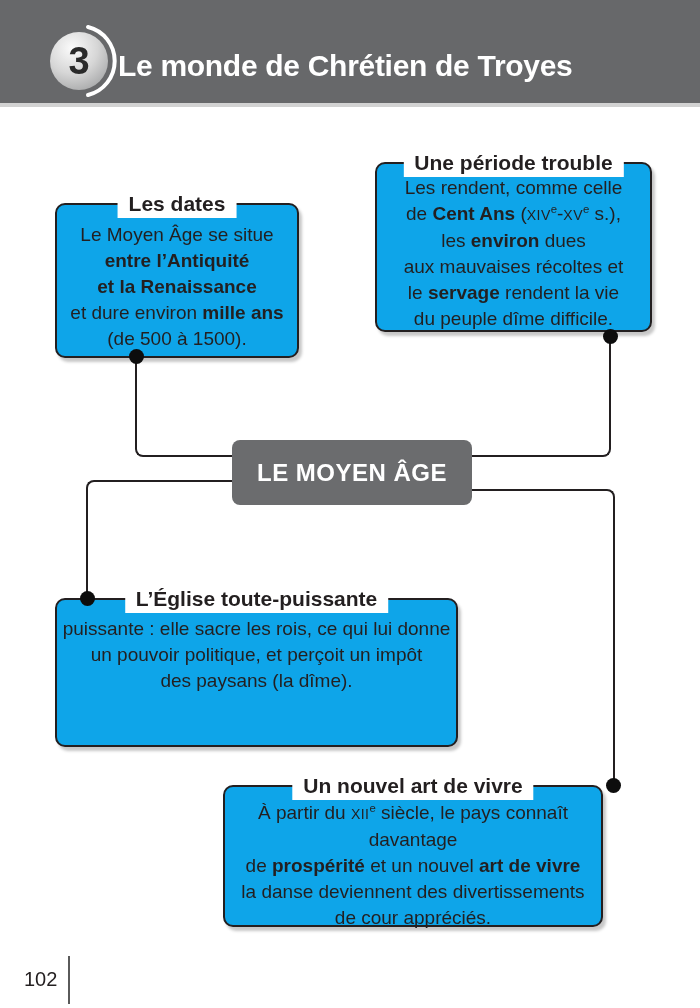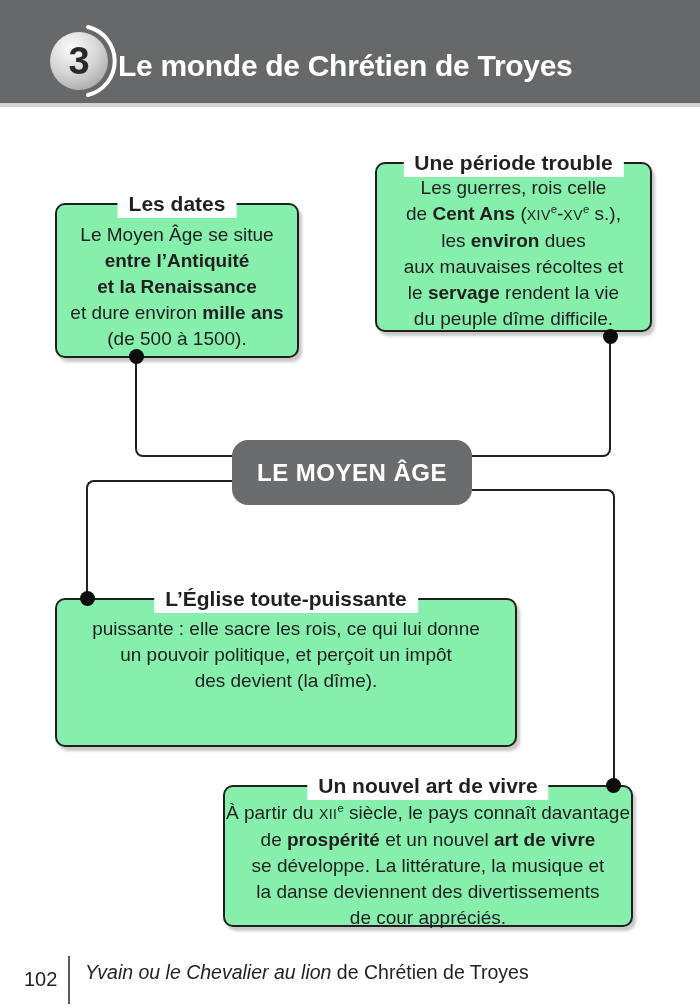--- a/index.html
+++ b/index.html
@@ -25,49 +25,49 @@
   .conn-dates{left:135px;top:356px;width:97px;height:101px;
     border-left:2px solid var(--line);border-bottom:2px solid var(--line);border-bottom-left-radius:8px;}
   .conn-trouble{left:472px;top:336px;width:139px;height:121px;
     border-right:2px solid var(--line);border-bottom:2px solid var(--line);border-bottom-right-radius:8px;}
   .conn-eglise{left:86px;top:480px;width:146px;height:118px;
     border-left:2px solid var(--line);border-top:2px solid var(--line);border-top-left-radius:8px;}
   .conn-art{left:472px;top:489px;width:143px;height:296px;
     border-right:2px solid var(--line);border-top:2px solid var(--line);border-top-right-radius:8px;}
 
   
-  .idea-box{position:absolute;z-index:2;background:#86efac;border:2px solid var(--line);border-radius:10px;
+  .idea-box{position:absolute;z-index:2;background:#0ea5e9;border:2px solid var(--line);border-radius:10px;
     box-shadow:3px 4px 3px rgba(0,0,0,0.22);}
   .idea-title{position:absolute;top:-15px;left:50%;transform:translateX(-50%);
     background:#fff;padding:0 11px;font-size:21px;font-weight:700;white-space:nowrap;line-height:28px;}
   .idea-body{text-align:center;font-size:19px;line-height:26px;}
   .rich-line{display:block;}
   .rich-line .b{font-weight:700;}
   .rich-line .sc{text-transform:uppercase;font-size:0.74em;letter-spacing:0.03em;}
   .rich-line sup{font-size:0.60em;vertical-align:super;line-height:0;}
 
   .box-dates{left:55px;top:203px;width:244px;height:155px;}
   .box-dates .idea-body{padding-top:17px;}
   .box-trouble{left:375px;top:162px;width:277px;height:170px;}
   .box-trouble .idea-body{padding-top:11px;}
-  .box-eglise{left:55px;top:598px;width:462px;height:149px;}
+  .box-eglise{left:55px;top:598px;width:403px;height:149px;}
   .box-eglise .idea-body{padding-top:16px;}
-  .box-art{left:223px;top:785px;width:410px;height:142px;}
+  .box-art{left:223px;top:785px;width:380px;height:142px;}
   .box-art .idea-body{padding-top:13px;}
 
   
   .dot{position:absolute;width:15px;height:15px;background:#0d0d0d;border-radius:50%;z-index:3;}
   .dot-dates{left:129px;top:349px;}
   .dot-trouble{left:603px;top:329px;}
   .dot-eglise{left:80px;top:591px;}
   .dot-art{left:606px;top:778px;}
 
   
   .center-node{position:absolute;left:232px;top:440px;width:240px;height:65px;z-index:2;
-    background:var(--node-bg);border-radius:16px;display:flex;align-items:center;justify-content:center;
+    background:var(--node-bg);border-radius:8px;display:flex;align-items:center;justify-content:center;
     color:#ffffff;font-size:24px;font-weight:700;letter-spacing:0.5px;}
 
   
   .footer{position:absolute;left:0;top:950px;width:700px;height:58px;}
   .page-number{position:absolute;left:24px;top:18px;font-size:20px;}
   .footer-rule{position:absolute;left:68px;top:6px;width:2px;height:48px;background:#5a5a5a;}
   .footer-title{position:absolute;left:85px;top:11px;font-size:19.5px;}
   .footer-title .work{font-style:italic;}
 </style>
 </head>
@@ -106,55 +106,53 @@
         <div class="rich-line"><span class="b">entre l’Antiquité</span></div>
         <div class="rich-line"><span class="b">et la Renaissance</span></div>
         <div class="rich-line"><span>et dure environ </span><span class="b">mille ans</span></div>
         <div class="rich-line"><span>(de 500 à 1500).</span></div>
       </div>
   </div>
 
   <div class="idea-box box-trouble">
     <div class="idea-title">Une période trouble</div>
     <div class="idea-body">
-        <div class="rich-line"><span>Les guerres, rois celle</span></div>
+        <div class="rich-line"><span>Les rendent, comme celle</span></div>
         <div class="rich-line"><span>de </span><span class="b">Cent Ans</span><span> (</span><span class="sc">xiv</span><sup>e</sup><span>-</span><span class="sc">xv</span><sup>e</sup><span> s.),</span></div>
         <div class="rich-line"><span>les </span><span class="b">environ</span><span> dues</span></div>
         <div class="rich-line"><span>aux mauvaises récoltes et</span></div>
         <div class="rich-line"><span>le </span><span class="b">servage</span><span> rendent la vie</span></div>
         <div class="rich-line"><span>du peuple dîme difficile.</span></div>
       </div>
   </div>
 
   <div class="idea-box box-eglise">
     <div class="idea-title">L’Église toute-puissante</div>
     <div class="idea-body">
         <div class="rich-line"><span>puissante : elle sacre les rois, ce qui lui donne</span></div>
         <div class="rich-line"><span>un pouvoir politique, et perçoit un impôt</span></div>
-        <div class="rich-line"><span>des devient (la dîme).</span></div>
+        <div class="rich-line"><span>des paysans (la dîme).</span></div>
       </div>
   </div>
 
   <div class="idea-box box-art">
     <div class="idea-title">Un nouvel art de vivre</div>
     <div class="idea-body">
         <div class="rich-line"><span>À partir du </span><span class="sc">xii</span><sup>e</sup><span> siècle, le pays connaît davantage</span></div>
         <div class="rich-line"><span>de </span><span class="b">prospérité</span><span> et un nouvel </span><span class="b">art de vivre</span></div>
-        <div class="rich-line"><span>se développe. La littérature, la musique et</span></div>
         <div class="rich-line"><span>la danse deviennent des divertissements</span></div>
         <div class="rich-line"><span>de cour appréciés.</span></div>
       </div>
   </div>
 
   <div class="dot dot-dates"></div>
   <div class="dot dot-trouble"></div>
   <div class="dot dot-eglise"></div>
   <div class="dot dot-art"></div>
 
   <div class="center-node">LE MOYEN ÂGE</div>
 
   <div class="footer">
     <div class="page-number">102</div>
     <div class="footer-rule"></div>
-    <div class="footer-title"><span class="work">Yvain ou le Chevalier au lion</span><span> de Chrétien de Troyes</span></div>
   </div>
 
 </div>
 
 </body></html>

